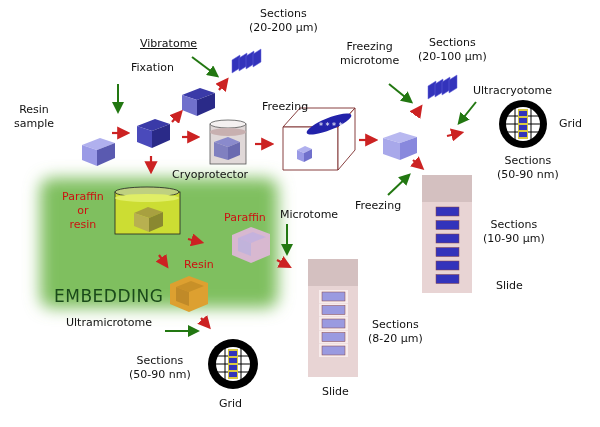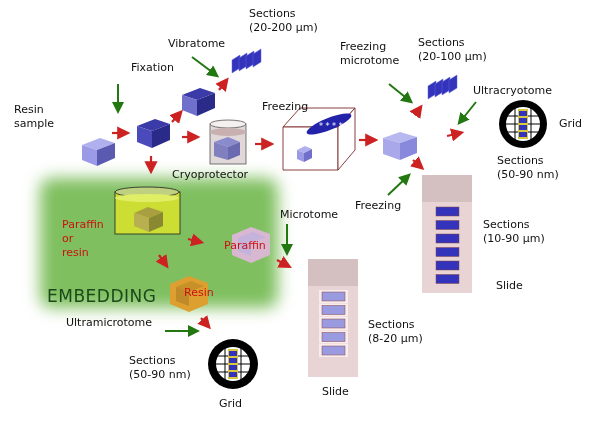--- a/index.html
+++ b/index.html
@@ -1,20 +1,20 @@
 <!DOCTYPE html>
 <html><head>
 <meta charset="utf-8">
 <style>
   html, body { margin:0; padding:0; background:#ffffff; }
   body { width:600px; height:427px; overflow:hidden; position:relative; font-family:"DejaVu Sans", sans-serif; }
   #diagram { position:absolute; left:0; top:0; width:600px; height:427px; }
-  .lbl { position:absolute; font-size:11px; color:#111; text-align:left; line-height:14px; white-space:nowrap; }
-  .lbl.red { color:#cc1111;margin-top:28px; }
-  .lbl.big { font-size:17px; color:#1a4a1a; letter-spacing:0.5px; }
+  .lbl { position:absolute; font-size:11px; color:#111; text-align:center; line-height:14px; white-space:nowrap; }
+  .lbl.red { color:#cc1111; }
+  .lbl.big { font-size:17px; color:#1a4a1a; letter-spacing:0.5px;margin-left:7px; }
 </style>
 </head>
 <body>
 
 <svg id="diagram" viewBox="0 0 600 427" xmlns="http://www.w3.org/2000/svg">
   <defs>
     <filter id="blur" x="-20%" y="-20%" width="140%" height="140%">
         <feGaussianBlur stdDeviation="8"></feGaussianBlur>
       </filter>
     <marker id="ar" markerWidth="6" markerHeight="6" refX="4" refY="3" orient="auto">
@@ -196,21 +196,21 @@
     <line x1="287" y1="224" x2="287" y2="252"></line>
     <line x1="165" y1="331" x2="196" y2="331"></line>
   </g>
 </svg>
 
 <div class="lbl" style="left:14px;top:103px;">
     <div>Resin</div>
     <div>sample</div>
   </div>
 <div class="lbl" style="left:93px;top:61px;margin-left:38px;">Fixation</div>
-<div class="lbl" style="left:168px;top:37px;">Vibratome</div>
+<div class="lbl" style="left:140px;top:37px;text-decoration:underline;">Vibratome</div>
 <div class="lbl" style="left:249px;top:7px;">
     <div>Sections</div>
     <div>(20-200 µm)</div>
   </div>
 <div class="lbl" style="left:172px;top:168px;">Cryoprotector</div>
 <div class="lbl" style="left:262px;top:100px;">Freezing</div>
 <div class="lbl" style="left:340px;top:40px;">
     <div>Freezing</div>
     <div>microtome</div>
   </div>

